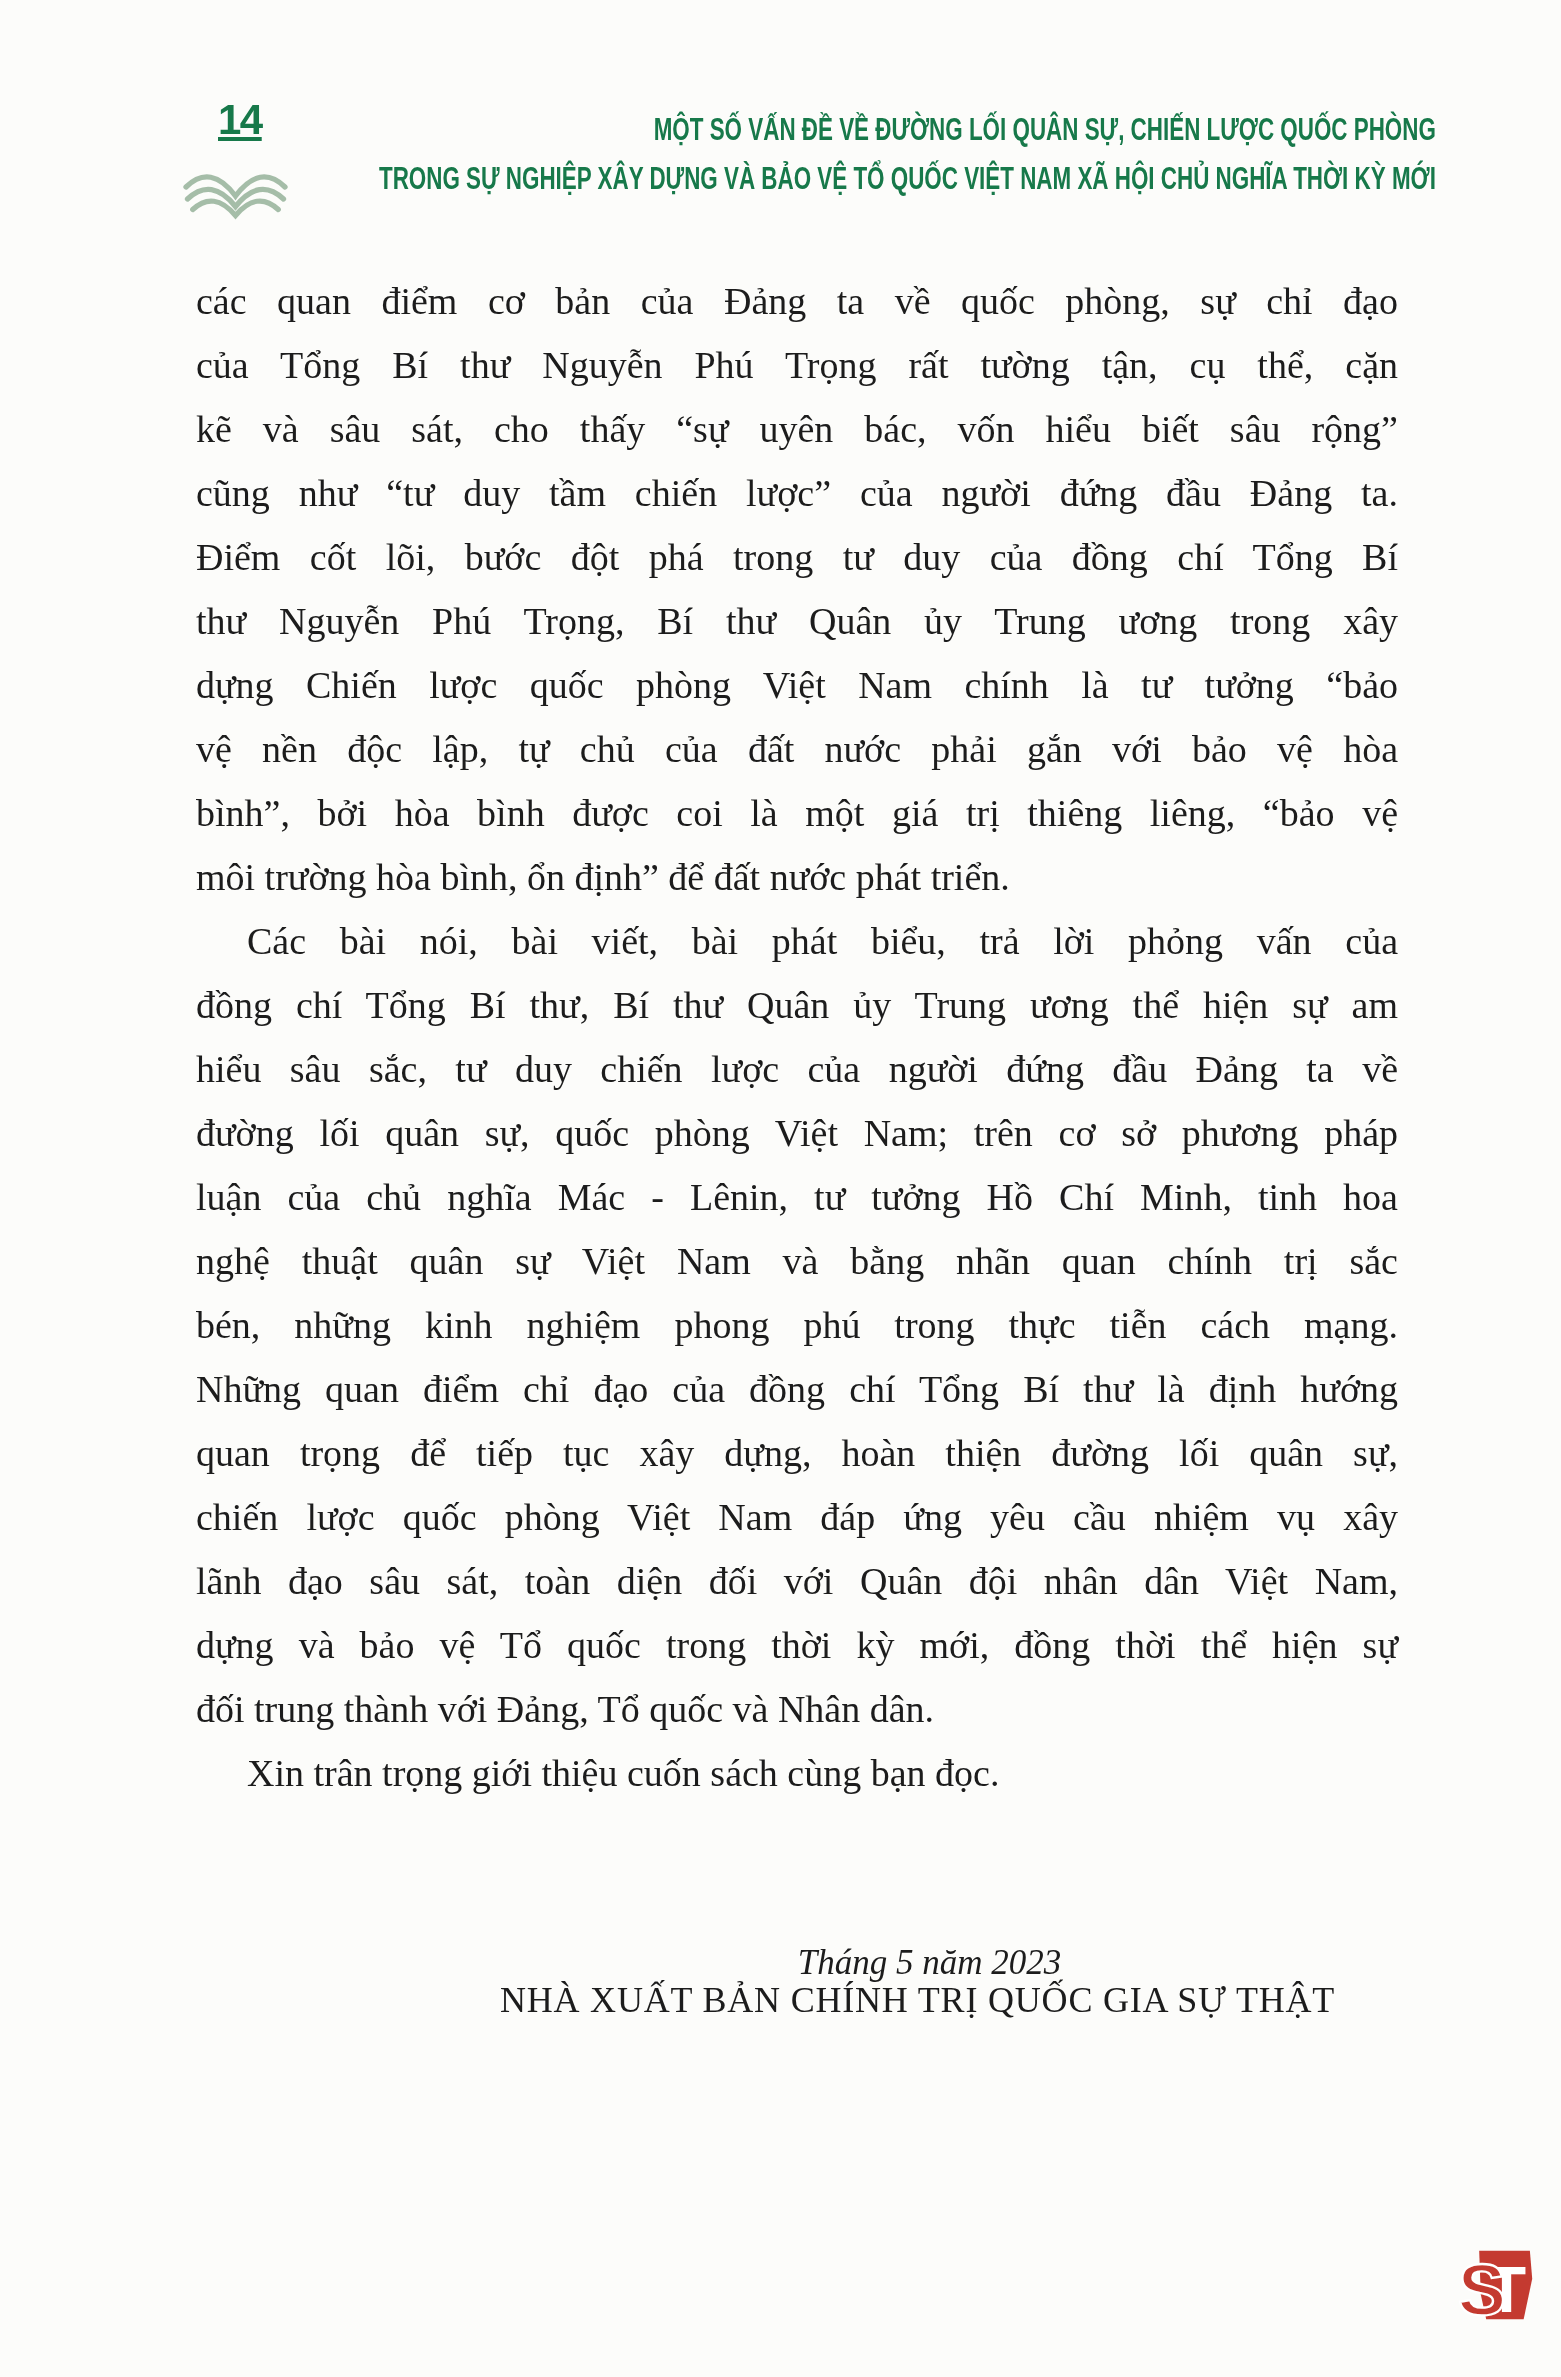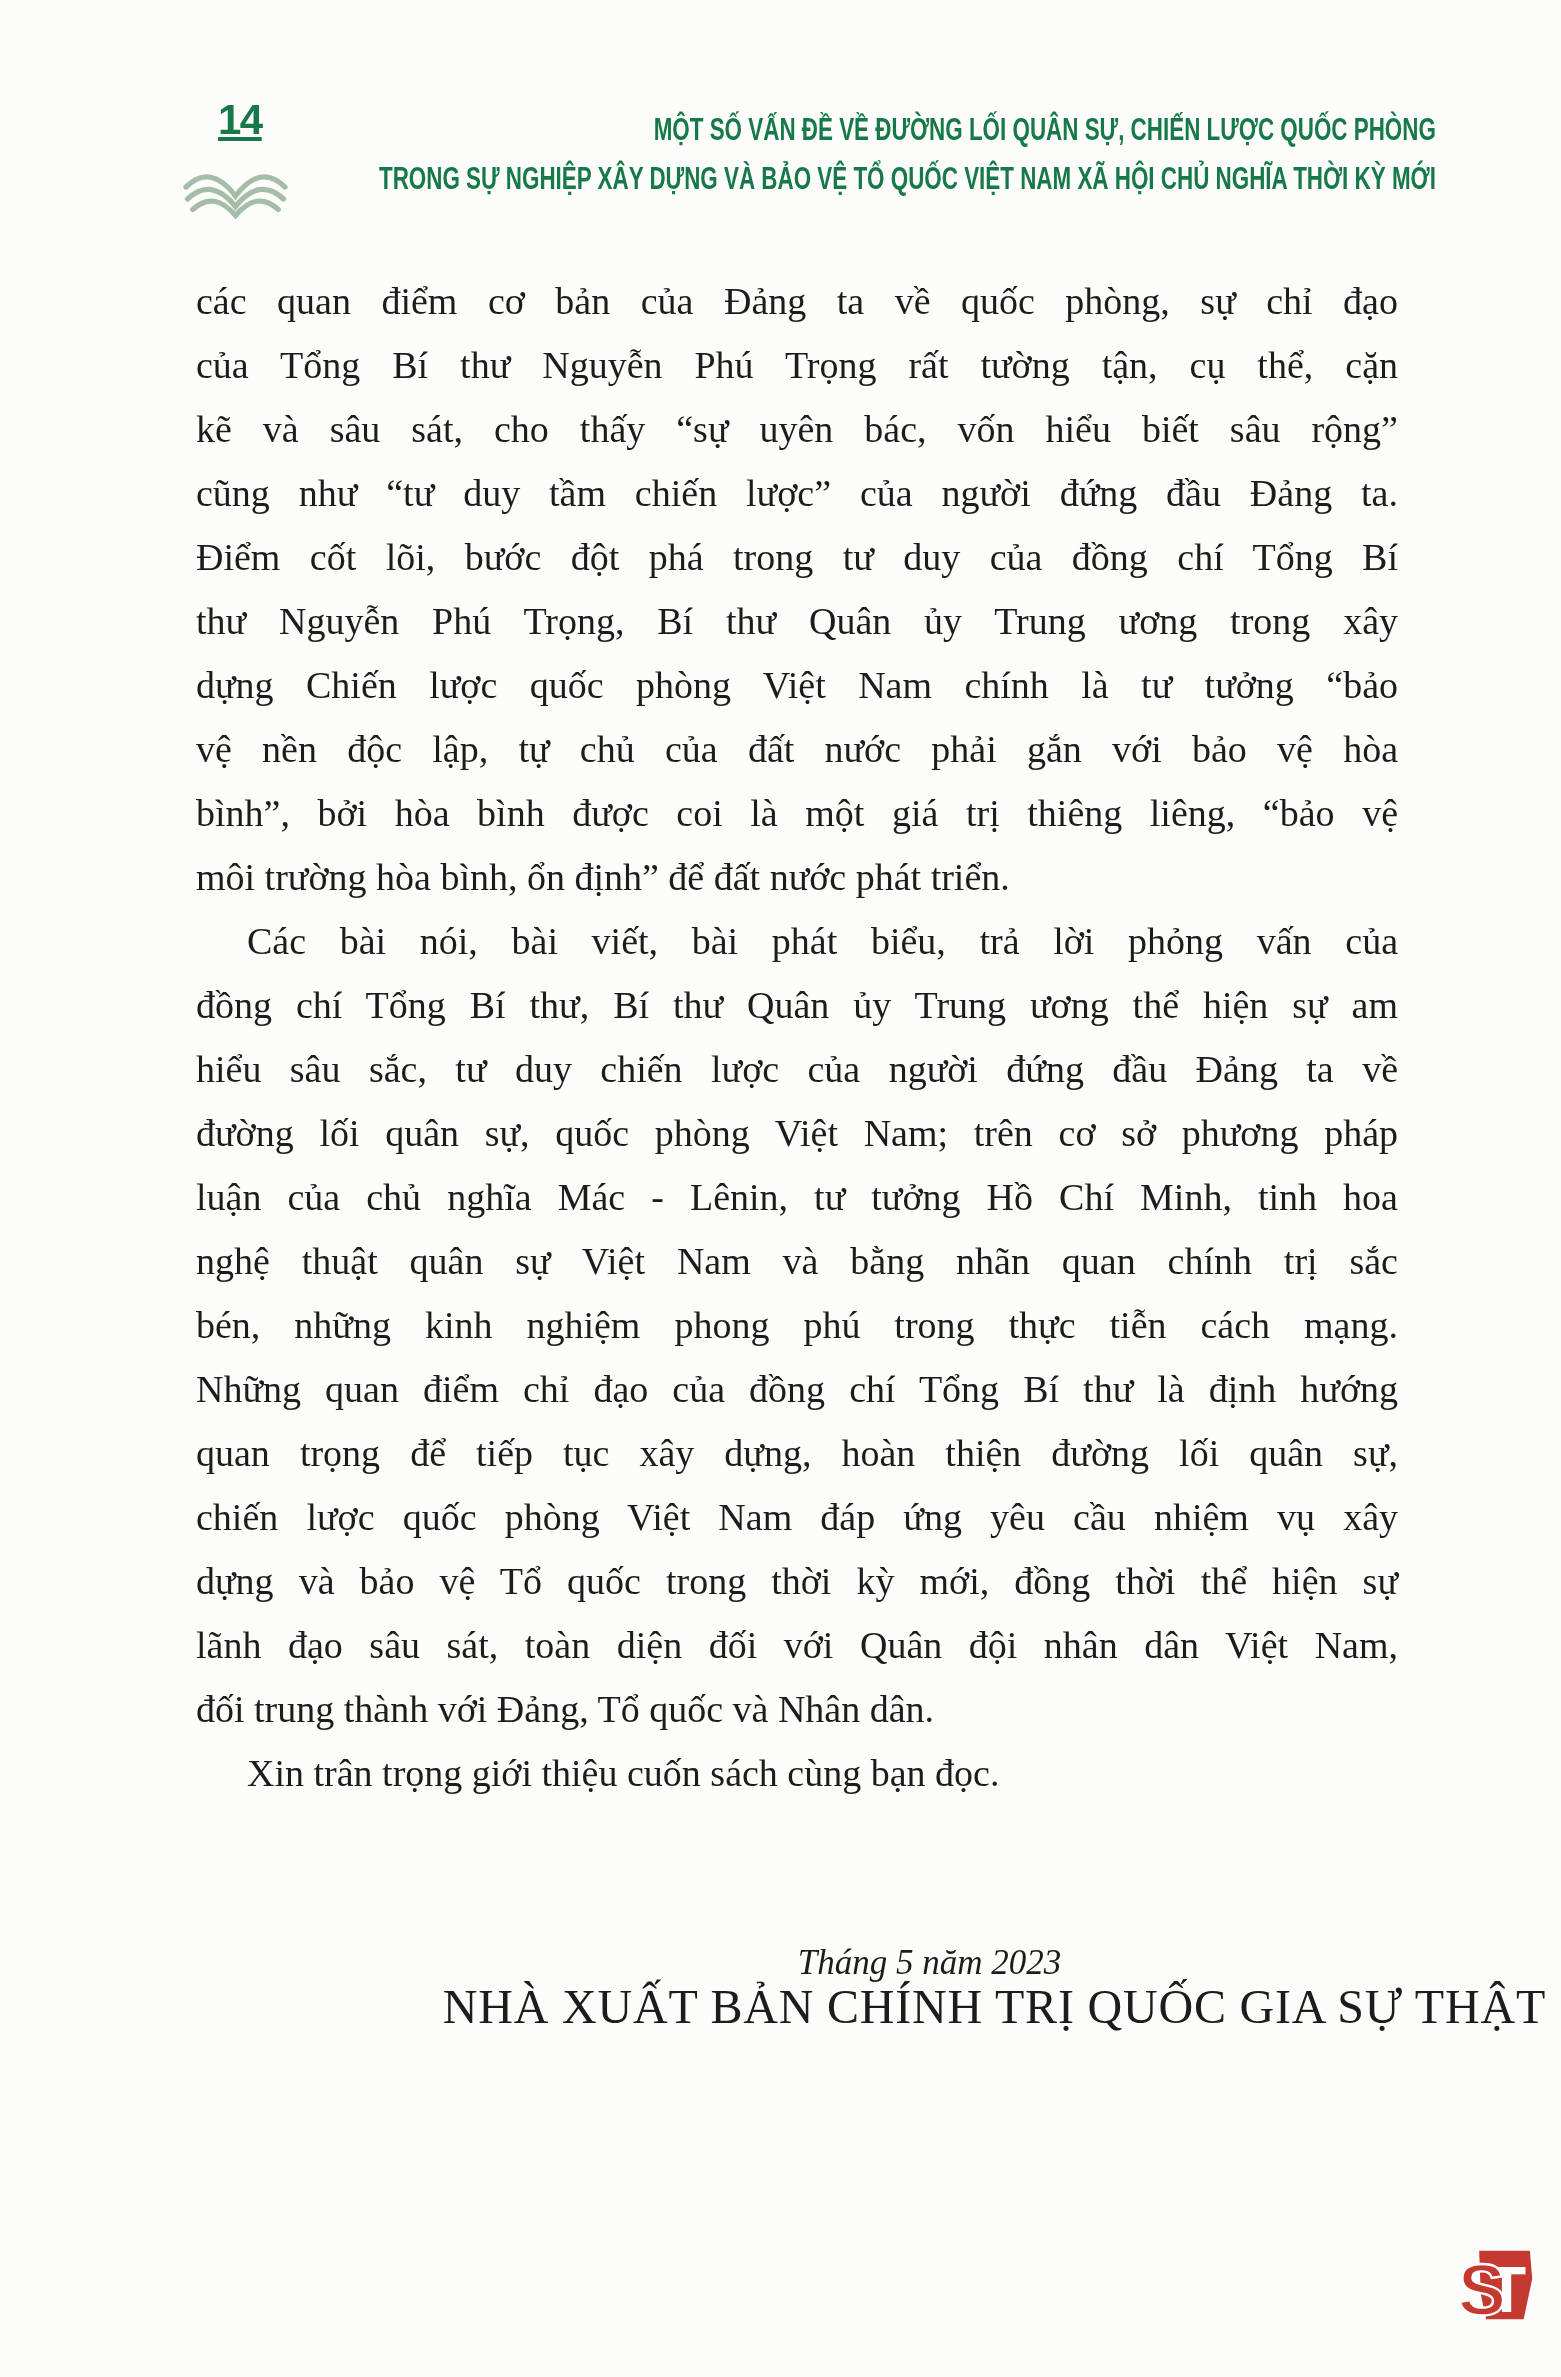--- a/index.html
+++ b/index.html
@@ -48,21 +48,21 @@
   .body-text .line.end { text-align-last: left; }
   .body-text .line.indent { text-indent: 51px; }
 
   
   .date-line {
     position: absolute; left: 527px; top: 1907px; width: 805px;
     text-align: center; font-style: italic; font-size: 35px; margin-top: 36px;
   }
   .publisher-line {
     position: absolute; left: 289px; top: 1979px; width: 1257px;
-    text-align: right; font-size: 48px; letter-spacing: 0.8px;
+    text-align: center; font-size: 36px; letter-spacing: 0.8px;
     white-space: nowrap;
   }
 
   
   .st-logo {
     position: absolute; left: 1455px; top: 2245px;
     width: 78px; height: 80px;
   }
 </style>
 </head>
@@ -99,22 +99,22 @@
       <div class="line indent">Các bài nói, bài viết, bài phát biểu, trả lời phỏng vấn của</div>
       <div class="line">đồng chí Tổng Bí thư, Bí thư Quân ủy Trung ương thể hiện sự am</div>
       <div class="line">hiểu sâu sắc, tư duy chiến lược của người đứng đầu Đảng ta về</div>
       <div class="line">đường lối quân sự, quốc phòng Việt Nam; trên cơ sở phương pháp</div>
       <div class="line">luận của chủ nghĩa Mác - Lênin, tư tưởng Hồ Chí Minh, tinh hoa</div>
       <div class="line">nghệ thuật quân sự Việt Nam và bằng nhãn quan chính trị sắc</div>
       <div class="line">bén, những kinh nghiệm phong phú trong thực tiễn cách mạng.</div>
       <div class="line">Những quan điểm chỉ đạo của đồng chí Tổng Bí thư là định hướng</div>
       <div class="line">quan trọng để tiếp tục xây dựng, hoàn thiện đường lối quân sự,</div>
       <div class="line">chiến lược quốc phòng Việt Nam đáp ứng yêu cầu nhiệm vụ xây</div>
+      <div class="line">lãnh đạo sâu sát, toàn diện đối với Quân đội nhân dân Việt Nam,</div>
       <div class="line">dựng và bảo vệ Tổ quốc trong thời kỳ mới, đồng thời thể hiện sự</div>
-      <div class="line">lãnh đạo sâu sát, toàn diện đối với Quân đội nhân dân Việt Nam,</div>
       <div class="line end">đối trung thành với Đảng, Tổ quốc và Nhân dân.</div>
       <div class="line indent end">Xin trân trọng giới thiệu cuốn sách cùng bạn đọc.</div>
     </div>
 
   <div class="date-line">Tháng 5 năm 2023</div>
 
   <div class="publisher-line">NHÀ XUẤT BẢN CHÍNH TRỊ QUỐC GIA SỰ THẬT</div>
 
   <svg class="st-logo" viewBox="0 0 100 100" aria-hidden="true">
     <polygon points="31,6 96,6 99,42 88,94 40,94 33,62" fill="#c43a30"></polygon>

